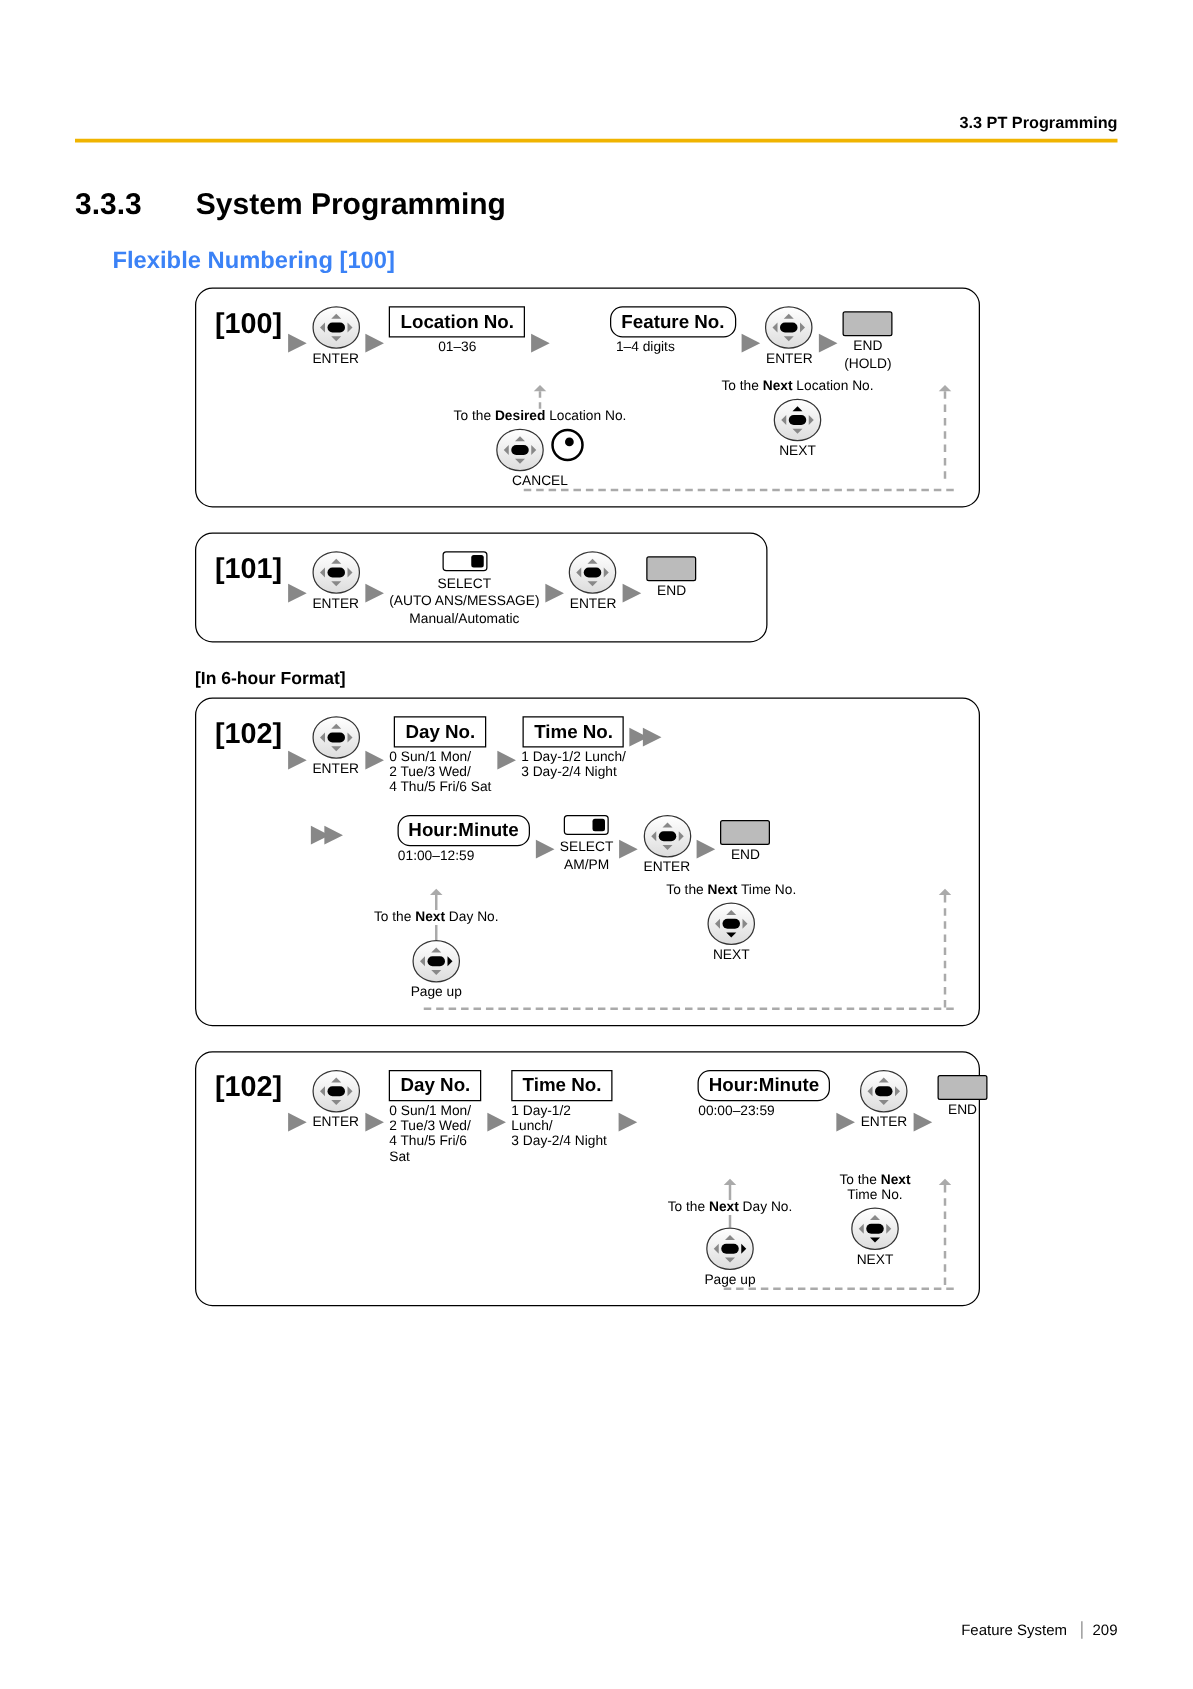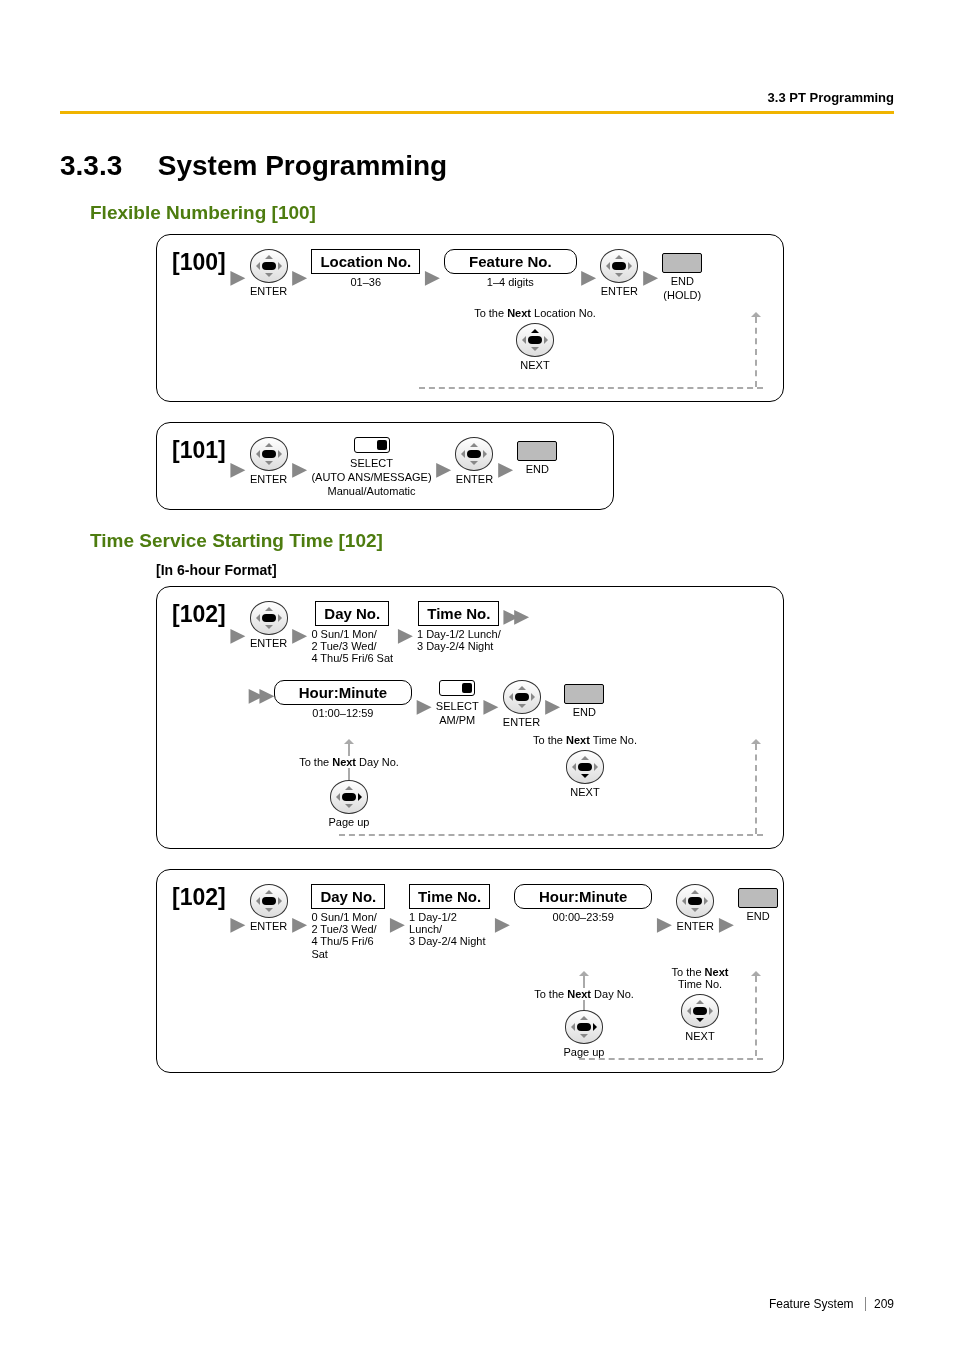--- a/index.html
+++ b/index.html
@@ -21,27 +21,27 @@
     padding-bottom: 6px;
     border-bottom: 3px solid #f0b400;
     margin: 0 60px 30px 60px;
     position: absolute;
     top: 90px;
     left: 0;
     right: 0;
   }
   .content { margin-top: 60px; }
   h1.section-num {
-    font-size: 28px;
+    font-size: 24px;
     font-weight: bold;
     margin-bottom: 20px;
   }
   h1.section-num .num { display: inline-block; width: 90px; }
   h2.link-heading {
-    color: #4d7c0f;
+    color: #3b82f6;
     font-size: 19px;
     font-weight: bold;
     margin: 20px 0 10px 30px;
   }
   .subformat {
     font-size: 14px;
     font-weight: bold;
     margin: 8px 0 8px 96px;
   }
   .diagram-frame {
@@ -109,24 +109,25 @@
   .box-thin {
     border: 1.5px solid #000;
     padding: 3px 8px;
     font-size: 15px;
     font-weight: bold;
     white-space: nowrap;
   }
   .box-round {
     border: 1.5px solid #000;
     border-radius: 10px;
-    padding: 3px 24px;
+    padding: 3px 8px;
     font-size: 15px;
     font-weight: bold;
     white-space: nowrap;
+    margin-left: 44px;
   }
   .greybtn {
     width: 40px; height: 20px;
     background: #bbb;
     border: 1px solid #000;
     border-radius: 2px;
     margin-top: 4px;
   }
   .select-btn {
     width: 36px; height: 16px;
@@ -226,20 +227,35 @@
         <div class="step">
           <div class="greybtn"></div>
           <div class="lbl-under">END</div>
           <div class="lbl-under">(HOLD)</div>
         </div>
       </div>
 
       <div class="loop-container" style="margin-left:160px;">
         <div class="row" style="justify-content:space-between;align-items:flex-start;">
           <div style="flex:1;text-align:center;">
+            <div class="conn-up"></div>
+            <div class="dash-v" style="height:14px;"></div>
+            <div class="flow-note">To the <b>Desired</b> Location No.</div>
+            <div style="display:flex;justify-content:center;gap:6px;margin-top:4px;">
+              <div class="navkey">
+                  <span class="tri up"></span>
+                  <span class="tri down"></span>
+                  <span class="tri left"></span>
+                  <span class="tri right"></span>
+                </div>
+              <span class="jog"></span>
+            </div>
+            <div class="lbl-under">CANCEL</div>
+          </div>
+          <div style="flex:1;text-align:center;">
             <div class="flow-note">To the <b>Next</b> Location No.</div>
             <div class="navkey up-hi" style="margin:4px auto 0;">
                 <span class="tri up"></span>
                 <span class="tri down"></span>
                 <span class="tri left"></span>
                 <span class="tri right"></span>
               </div>
             <div class="lbl-under">NEXT</div>
           </div>
           <div style="width:30px;">
@@ -284,21 +300,20 @@
           <div class="lbl-under">ENTER</div>
         </div>
         <div class="arrow">▶</div>
         <div class="step">
           <div class="greybtn"></div>
           <div class="lbl-under">END</div>
         </div>
       </div>
     </div>
 
-    <h2 class="link-heading">Time Service Starting Time [102]</h2>
     <div class="subformat">[In 6-hour Format]</div>
     <div class="diagram-frame">
       <div class="row">
         <div class="step">
             <span class="code-b">[102]</span>
           </div>
         <div class="arrow">▶</div>
         <div class="step">
           <div class="navkey">
               <span class="tri up"></span>

